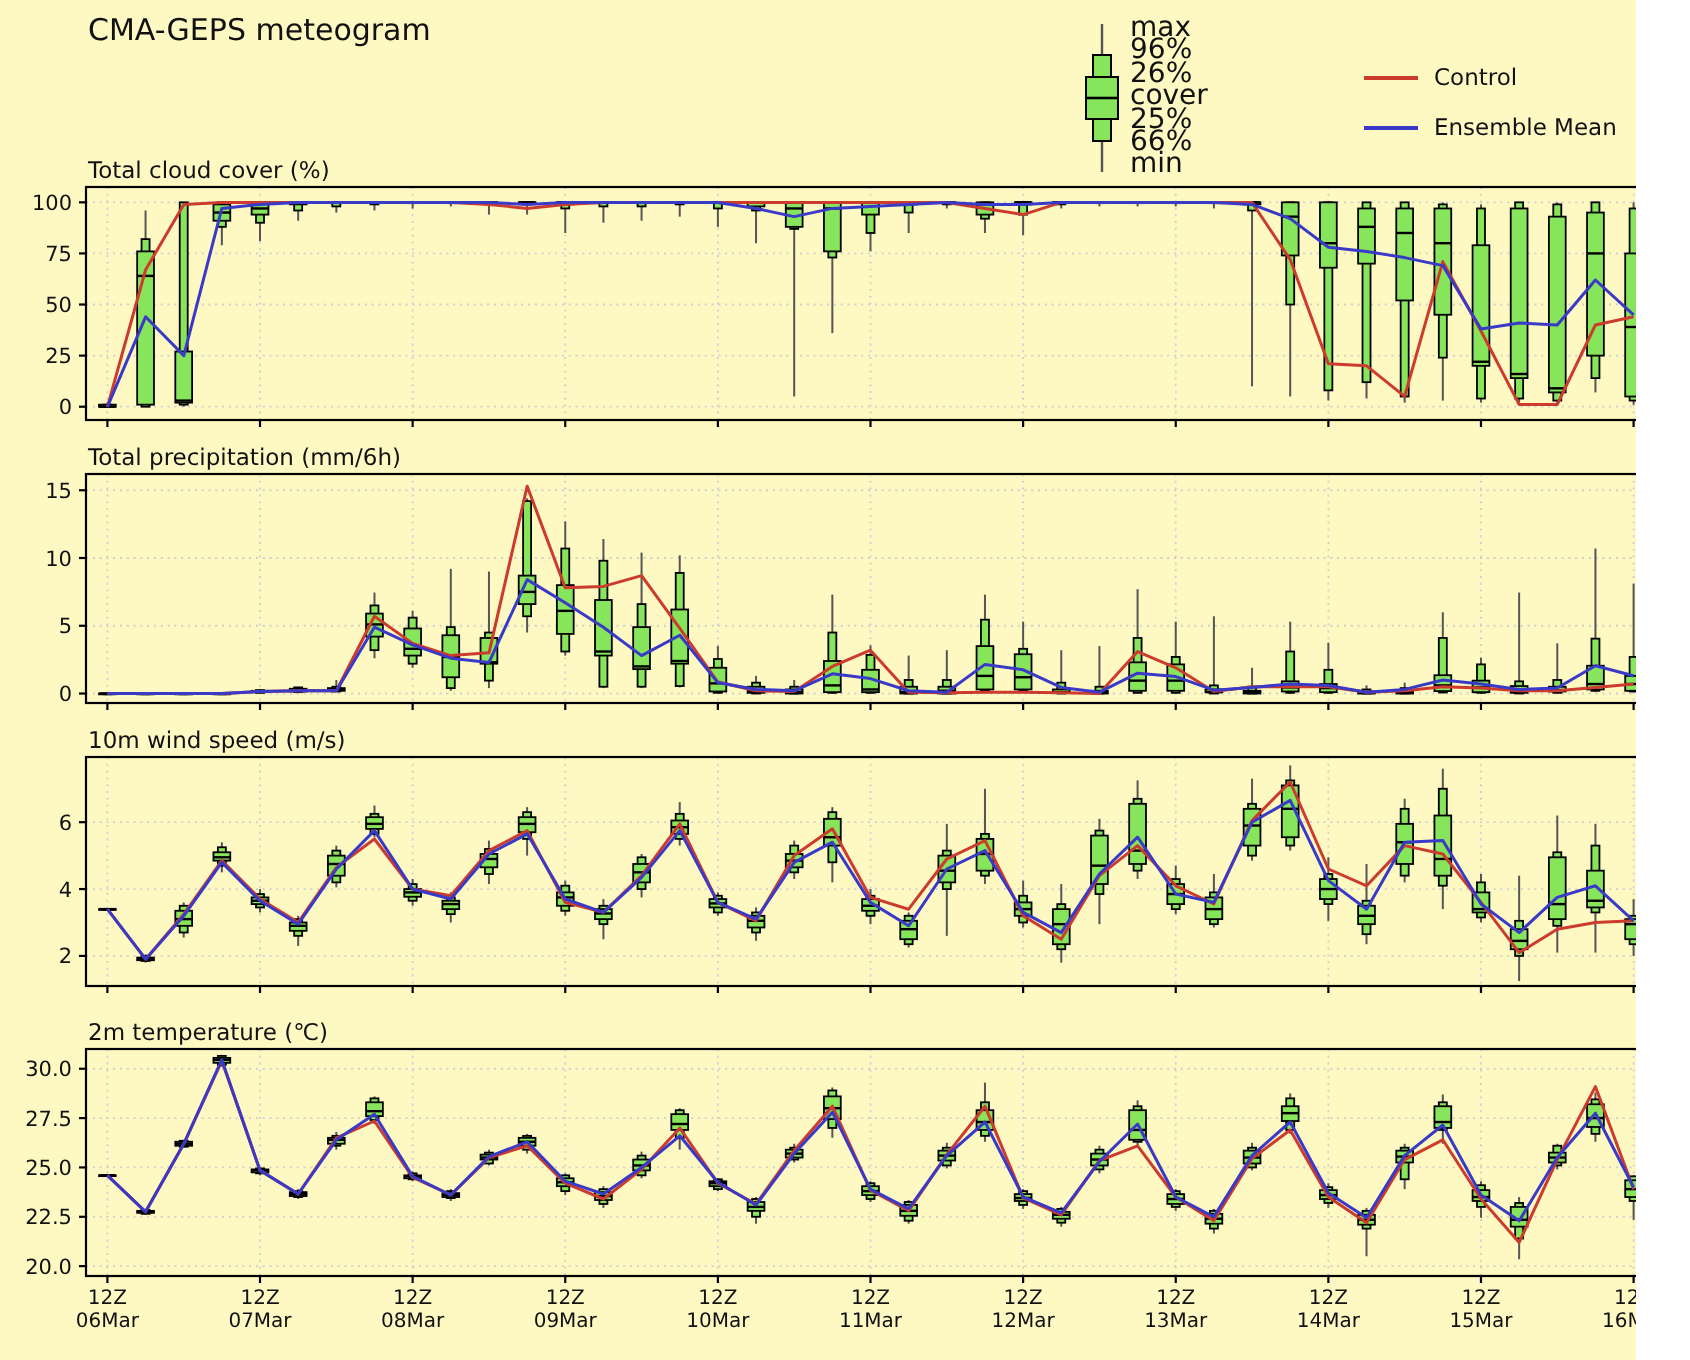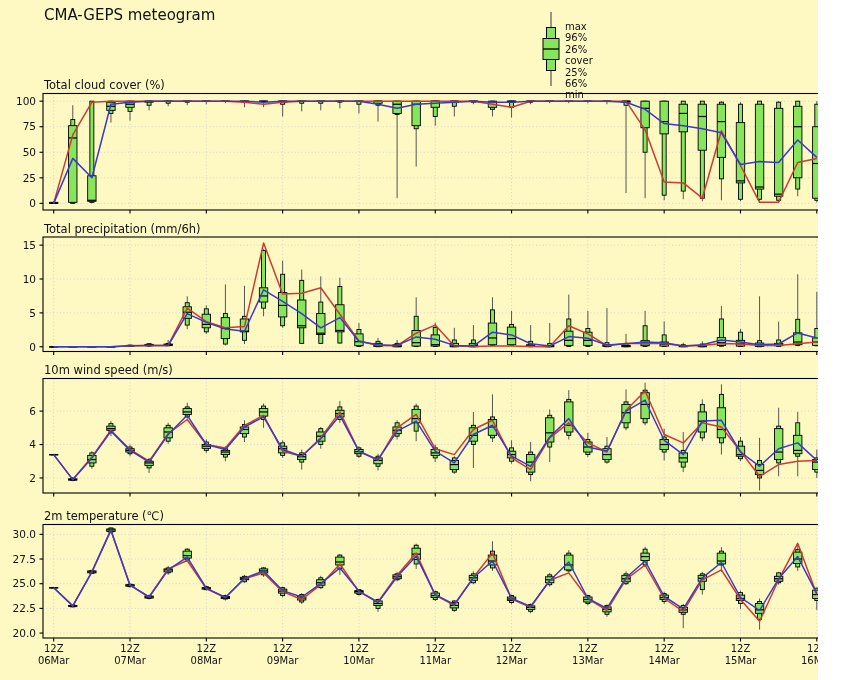--- a/index.html
+++ b/index.html
@@ -2,21 +2,21 @@
 <html><head>
 <meta charset="utf-8">
 <style>
   html,body{margin:0;padding:0;background:#fff;}
   .page{position:relative;width:785px;height:680px;background:#fef9c3;overflow:hidden;
         font-family:"DejaVu Sans","Liberation Sans",sans-serif;padding-left:33px;}
   .header{position:absolute;left:44px;top:5px;font-size:15px;line-height:21px;color:#111;}
   .header div{white-space:nowrap;}
   .boxlegend{position:absolute;left:538px;top:9px;}
   .boxlegend svg{position:absolute;left:0;top:0;}
-  .boxlegend .labels{position:absolute;left:27px;top:12px;font-size:10px;line-height:11.4px;color:#111;}
+  .boxlegend .labels{position:absolute;left:27px;top:0px;font-size:14px;line-height:11.4px;color:#111;}
   .linelegend{position:absolute;left:682px;top:30px;font-size:11.5px;color:#111;}
   .linelegend .row{position:relative;height:25px;line-height:17px;}
   .linelegend .sample{display:inline-block;width:27px;height:0;border-top:2px solid #000;vertical-align:middle;margin-right:8px;}
   .linelegend .lbl{vertical-align:middle;}
   svg text{font-family:"DejaVu Sans","Liberation Sans",sans-serif;}
 </style>
 </head>
 <body>
 
 <div class="page">
@@ -35,20 +35,28 @@
       <div>max</div>
       <div>96%</div>
       <div>26%</div>
       <div>cover</div>
       <div>25%</div>
       <div>66%</div>
       <div>min</div>
     </div>
   </div>
 
+  <div class="linelegend">
+    <div class="row">
+      <span class="sample" id="control-sample" style="border-top-color: rgb(204, 59, 46);"></span><span class="lbl">Control</span>
+    </div>
+    <div class="row">
+      <span class="sample" id="mean-sample" style="border-top-color: rgb(58, 58, 200);"></span><span class="lbl">Ensemble Mean</span>
+    </div>
+  </div>
 
   <svg id="chart" width="845" height="680" style="position:absolute;left:0;top:0;">
       <g>
         <g stroke="#cfcfcf" stroke-width="0.9" stroke-dasharray="1,2.4">
           <line x1="43" x2="826.5" y1="203.35745614035088" y2="203.35745614035088"></line>
           <line x1="43" x2="826.5" y1="177.80921052631578" y2="177.80921052631578"></line>
           <line x1="43" x2="826.5" y1="152.2609649122807" y2="152.2609649122807"></line>
           <line x1="43" x2="826.5" y1="126.71271929824562" y2="126.71271929824562"></line>
           <line x1="43" x2="826.5" y1="101.16447368421052" y2="101.16447368421052"></line>
           <line x1="53.7" x2="53.7" y1="93.5" y2="210"></line>

